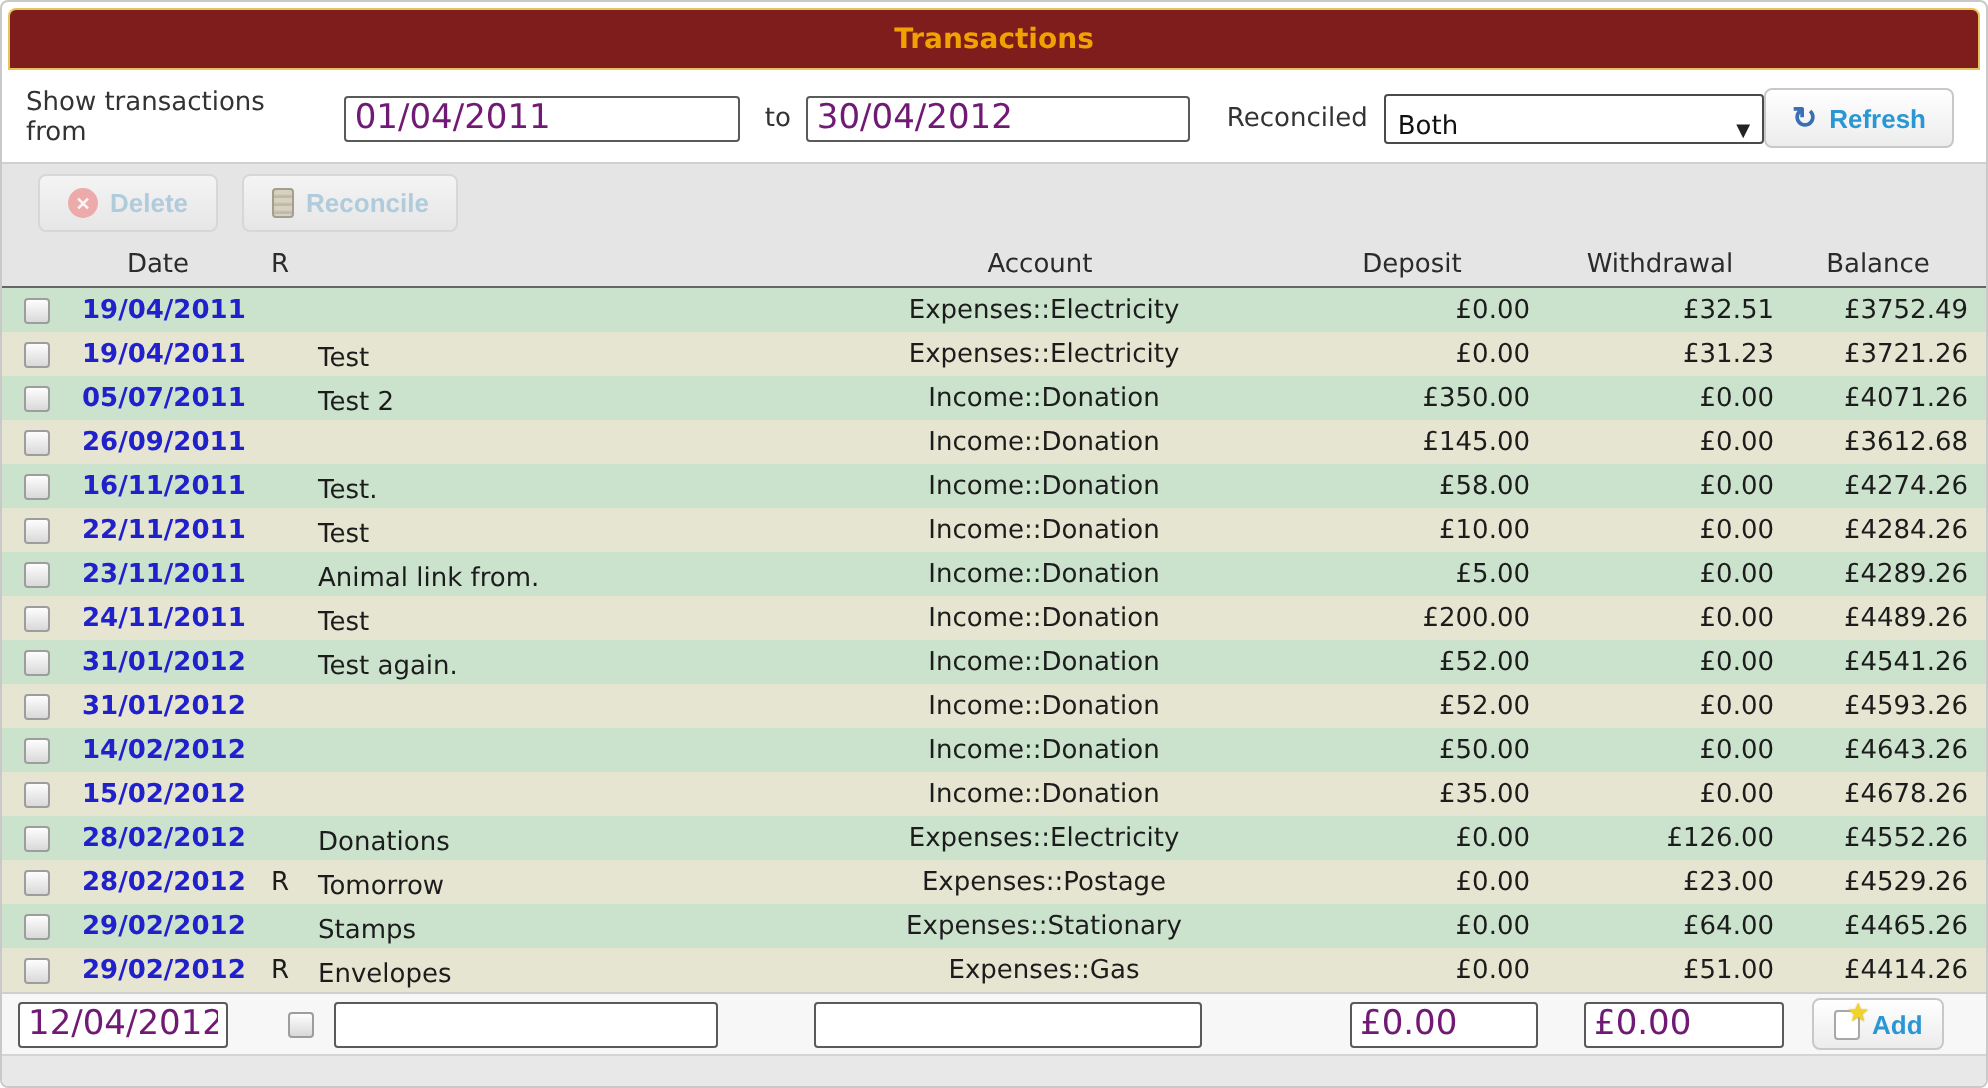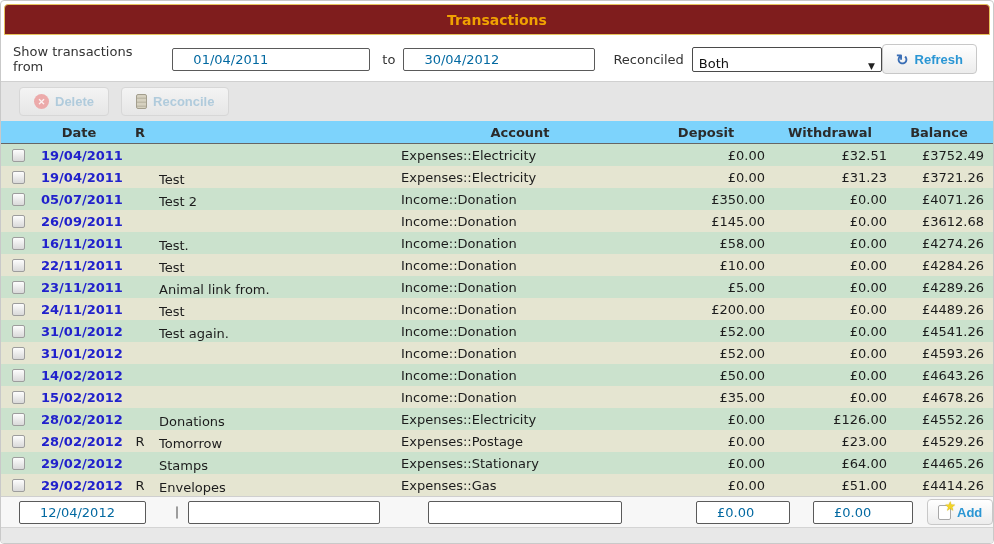--- a/index.html
+++ b/index.html
@@ -20,21 +20,21 @@
     background: #7f1d1d;
     display: flex; align-items: center; justify-content: center;
   }
   .title-bar .title { color: #f0a202; font-weight: bold; font-size: 14px; }
 
   
   .filter-row { height: 44px; background: #fff; display: flex; align-items: center; }
   .filter-row .lbl { color: #333; }
   .lbl-show { margin-left: 12px; }
   .inp { height: 23px; border: 1px solid #5a5a5a; border-radius: 2px; background: #fff;
-         font-family: inherit; font-size: 13px; padding: 0 20px; color: #0369a1; }
+         font-family: inherit; font-size: 17px; padding: 0 4px; color: #701a75; }
   .from-input { margin-left: 8px; width: 198px; }
   .lbl-to { margin-left: 12px; }
   .to-input { margin-left: 8px; width: 192px; }
   .lbl-rec { margin-left: 18px; }
   .select-box { margin-left: 8px; width: 193px; height: 25px;
     border: 1px solid #4a4a4a; border-radius: 2px; background: #fff;
     display: flex; align-items: flex-end; padding: 0 6px; }
   .select-box .sel-value { flex: 1; color: #111; }
   .select-box .sel-arrow { font-size: 9px; color: #222; }
 
@@ -52,47 +52,47 @@
     background: linear-gradient(#f4f4f4, #e6e6e6); border-color: #d7d7d7; cursor: default; }
   .delete-btn { margin-left: 18px; }
   .reconcile-btn { margin-left: 12px; }
   .delete-icon { width: 15px; height: 15px; border-radius: 50%;
     background: #ecaaaa; color: #fdf3f3; font-size: 9px; font-weight: bold;
     display: inline-flex; align-items: center; justify-content: center; }
   .reconcile-icon { width: 11px; height: 15px; border: 1px solid #a39e8d; border-radius: 2px;
     background: repeating-linear-gradient(#d6d1c0, #d6d1c0 2px, #bfbaa8 3px, #bfbaa8 4px); }
 
   
-  .thead { height: 23px; background: #7dd3fc; border-bottom: 1px solid #666;
-    display: flex; align-items: center; font-weight: bold; color: #2b2b2b; }
+  .thead { height: 23px; background: #e5e5e5; border-bottom: 1px solid #666;
+    display: flex; align-items: center; font-weight: normal; color: #2b2b2b; }
   .cell { overflow: hidden; white-space: nowrap; }
   .c-check { width: 34px; display: flex; justify-content: center; }
   .c-date { width: 88px; padding-left: 6px; }
   .c-r { width: 34px; text-align: center; }
   .c-desc { width: 240px; padding-left: 2px; margin-top: 48px; }
-  .c-account { width: 246px; padding-left: 4px; }
+  .c-account { width: 246px; padding-left: 4px; text-align: center; }
   .c-deposit { width: 126px; text-align: right; padding-right: 4px; }
   .c-withdrawal { width: 122px; text-align: right; padding-right: 4px; }
   .c-balance { width: 96px; text-align: right; padding-right: 3px; }
   .thead .c-date, .thead .c-desc, .thead .c-account { text-align: center; padding-left: 0; }
   .thead .c-deposit, .thead .c-withdrawal, .thead .c-balance { text-align: center; padding-right: 0; }
 
   .rows { }
   .t-row { height: 22px; display: flex; align-items: center; background: #cbe2cd; color: #1c1c1c; }
   .t-row.alt { background: #e5e5d1; }
   .date-link { color: #2121cc; font-weight: bold; text-decoration: none; cursor: pointer; }
 
   .checkbox { display: inline-block; width: 13px; height: 13px;
     border: 1px solid #9d9d9d; border-radius: 2px;
     background: linear-gradient(#fdfdfd, #d9d9d9); cursor: pointer; }
 
   
   .entry-row { height: 31px; background: #f7f7f7; display: flex; align-items: center;
     border-top: 1px solid #cfcfcf; }
-  .e-date { margin-left: 18px; width: 127px; }
+  .e-date { margin-left: 8px; width: 105px; }
   .entry-row .checkbox { margin-left: 30px; }
   .e-desc { margin-left: 10px; width: 192px; }
   .e-account { margin-left: 48px; width: 194px; }
   .e-deposit { margin-left: 74px; width: 94px; }
   .e-withdrawal { margin-left: 23px; width: 100px; }
   .add-btn { margin-left: 14px; height: 26px; padding: 0 10px; color: #2a96d4; }
   .add-icon { position: relative; width: 13px; height: 15px; background: #fff;
     border: 1px solid #a8a8a8; border-radius: 2px; }
   .add-icon .star { position: absolute; top: -6px; right: -5px; color: #f2d327;
     font-size: 11px; text-shadow: 0 0 1px #b89a00; }

